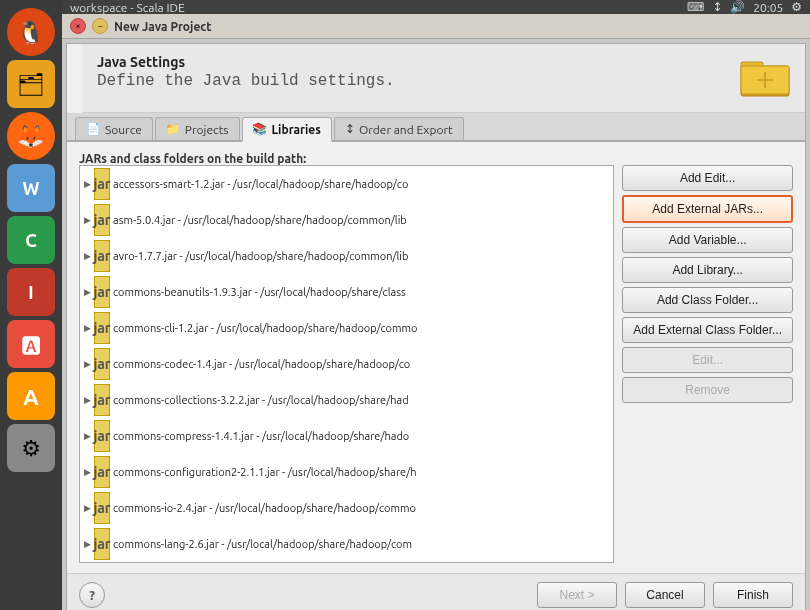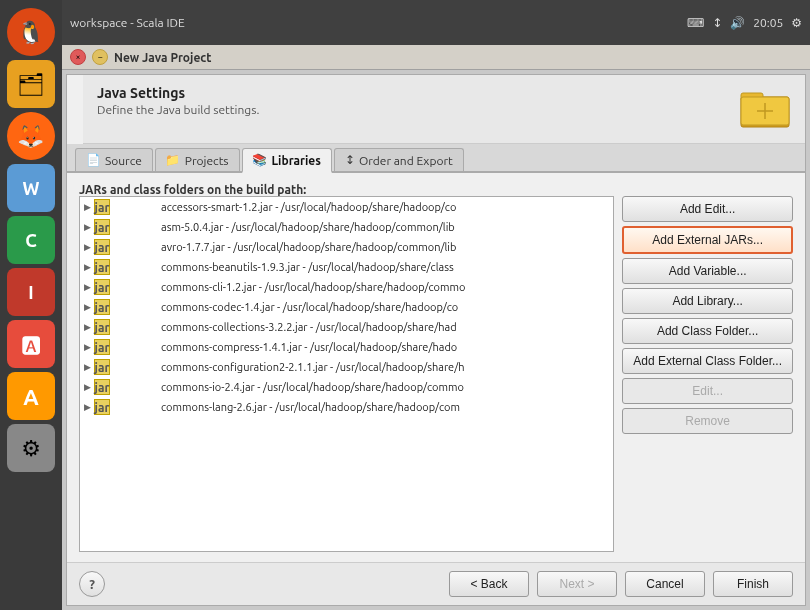--- a/index.html
+++ b/index.html
@@ -106,21 +106,21 @@
     .dialog-header {
       background: #e8e8e8;
       padding: 10px 14px;
       border-bottom: 1px solid #ccc;
       display: flex;
       align-items: flex-start;
       justify-content: space-between;
       margin-left: 16px;
     }
     .dialog-header-text h2 { font-size: 14px; font-weight: bold; color: #222; }
-    .dialog-header-text p { font-size: 12px; color: #555; margin-top: 2px; }
+    .dialog-header-text p { font-size: 16px; color: #555; margin-top: 2px; font-family: Liberation Mono, monospace; }
     .folder-icon {
       width: 52px; height: 52px;
       position: relative;
       margin-top: -4px;
     }
     .folder-icon svg { width: 52px; height: 52px; }
 
     
     .tabs {
       display: flex;
@@ -187,33 +187,33 @@
       white-space: nowrap;
       overflow: hidden;
     }
     .jar-arrow {
       width: 10px;
       font-size: 9px;
       color: #666;
       flex-shrink: 0;
     }
     .jar-icon {
-      width: 16px; height: 16px;
+      width: 16px; height: 32px;
       margin-right: 3px;
       flex-shrink: 0;
       display: inline-flex;
       align-items: center;
       justify-content: center;
       background: #e8d060;
       border: 1px solid #c0a000;
-      font-size: 12px;
+      font-size: 14px;
       color: #555;
       font-weight: bold;
     }
-    .jar-text { overflow: hidden; text-overflow: ellipsis; margin-left: 48px; }
+    .jar-text { overflow: hidden; text-overflow: ellipsis; }
 
     
     .buttons-panel {
       display: flex;
       flex-direction: column;
       gap: 4px;
       min-width: 160px;
     }
     .btn {
       padding: 5px 10px;
@@ -427,21 +427,20 @@
             <button class="btn disabled">Remove</button>
           </div>
         </div>
       </div>
 
       <div class="dialog-footer">
         <div class="help-btn">
           <span>?</span>
         </div>
         <div class="footer-right">
-          <button class="footer-btn">&lt; Back</button>
           <button class="footer-btn disabled" style="color:#aaa;">Next &gt;</button>
           <button class="footer-btn">Cancel</button>
           <button class="footer-btn">Finish</button>
         </div>
       </div>
     </div>
   </div>
 </div>
 
 </body></html>

